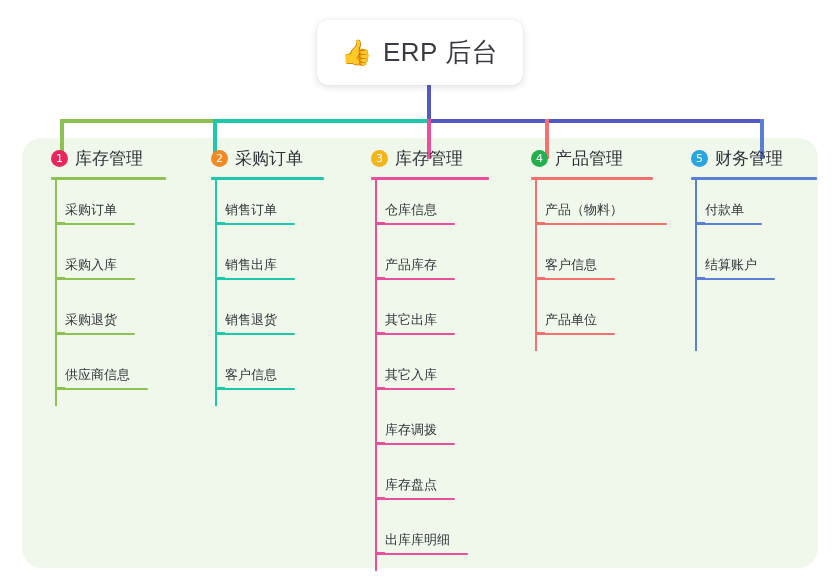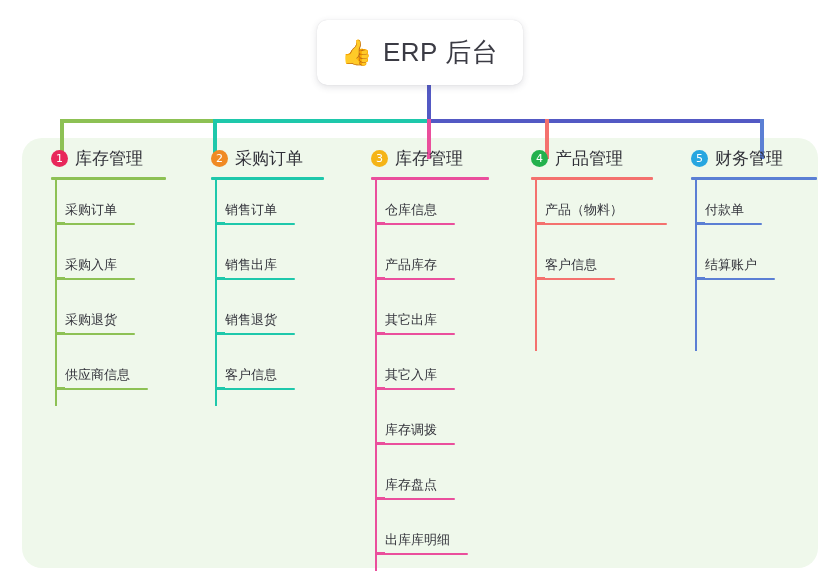--- a/index.html
+++ b/index.html
@@ -249,20 +249,21 @@
       <div class="column" style="left: 513px; width: 160px;">
         <div class="col-header">
           <span class="badge" style="background: rgb(35, 177, 77);">4</span>
           <span class="col-title">产品管理</span>
         </div>
         <div class="col-underline" style="background: rgb(244, 113, 110); width: 122px; margin-left: 18px;"></div>
         <div class="spine" style="background: rgb(244, 113, 110); height: 171px;"></div>
         <div class="children">
           <div class="leaf"><span class="leaf-label">产品（物料）</span><div class="leaf-underline" style="background: rgb(244, 113, 110); width: 132px; margin-left: -8px;"></div><div class="leaf-tick" style="background: rgb(244, 113, 110); top: 22px;"></div></div>
           <div class="leaf"><span class="leaf-label">客户信息</span><div class="leaf-underline" style="background: rgb(244, 113, 110); width: 80px; margin-left: -8px;"></div><div class="leaf-tick" style="background: rgb(244, 113, 110); top: 22px;"></div></div>
+          <div class="leaf"><span class="leaf-label">产品单位</span><div class="leaf-underline" style="background: rgb(244, 113, 110); width: 80px; margin-left: -8px;"></div><div class="leaf-tick" style="background: rgb(244, 113, 110); top: 22px;"></div></div>
         </div>
       </div>
       <div class="column" style="left: 673px; width: 150px;">
         <div class="col-header">
           <span class="badge" style="background: rgb(39, 166, 224);">5</span>
           <span class="col-title">财务管理</span>
         </div>
         <div class="col-underline" style="background: rgb(91, 127, 212); width: 126px; margin-left: 18px;"></div>
         <div class="spine" style="background: rgb(91, 127, 212); height: 171px;"></div>
         <div class="children">

